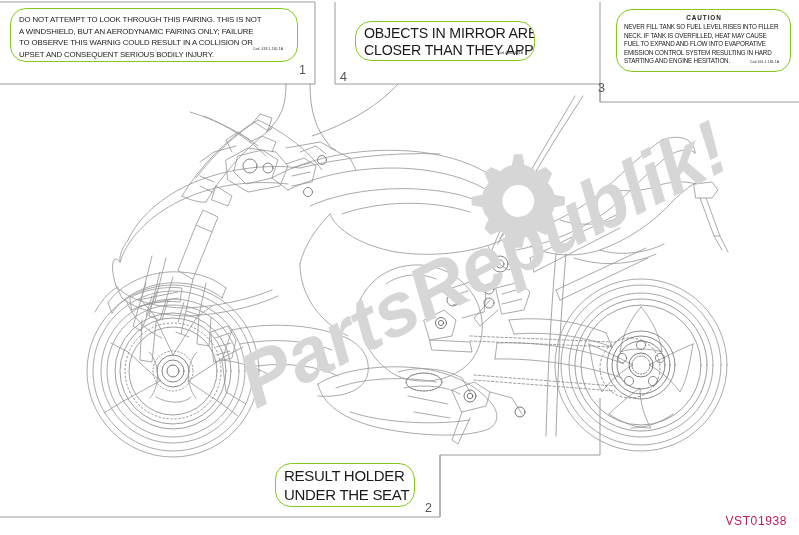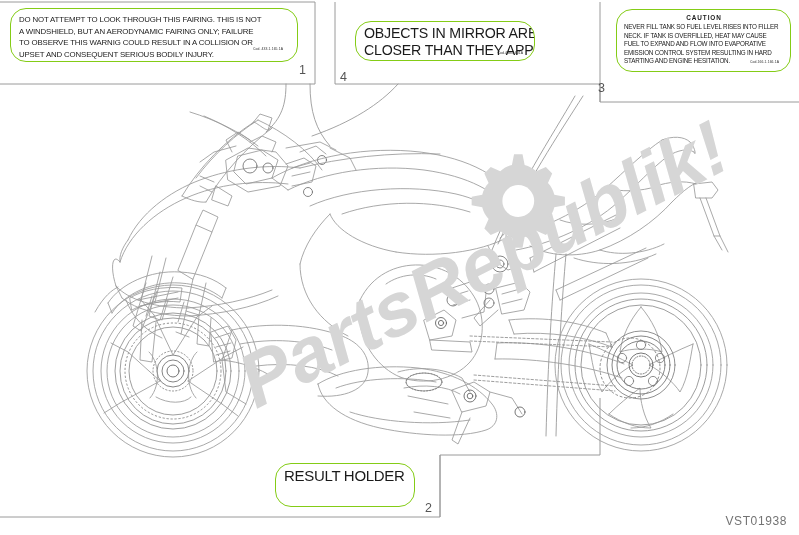--- a/index.html
+++ b/index.html
@@ -142,21 +142,21 @@
   #num-3 { left: 598px; top: 81px; }
   #num-2 { left: 425px; top: 501px; }
 
   
   #refcode {
     position: absolute;
     z-index: 7;
     right: 12px;
     bottom: 7px;
     font-size: 12px;
-    color: #737373;
+    color: #be185d;
     letter-spacing: 0.6px;
   }
 
   
   #watermark-layer { pointer-events: none; }
 </style>
 </head>
 <body>
 
 <div id="page">
@@ -484,19 +484,20 @@
       <p class="txt">EMISSION CONTROL SYSTEM RESULTING IN HARD</p>
       <p class="txt">STARTING AND ENGINE HESITATION.</p>
       <span class="codetext">Cod.166.1.166.1A</span>
     </div>
   </div>
   <div class="callout-num" id="num-3">3</div>
 
   <div class="sticker" id="sticker-2">
     <div class="sticker-inner">
       <p class="txt">RESULT HOLDER</p>
+      <p class="txt">UNDER THE SEAT</p>
     </div>
   </div>
   <div class="callout-num" id="num-2">2</div>
 
   <div id="refcode">VST01938</div>
 
 </div>
 
 </body></html>

